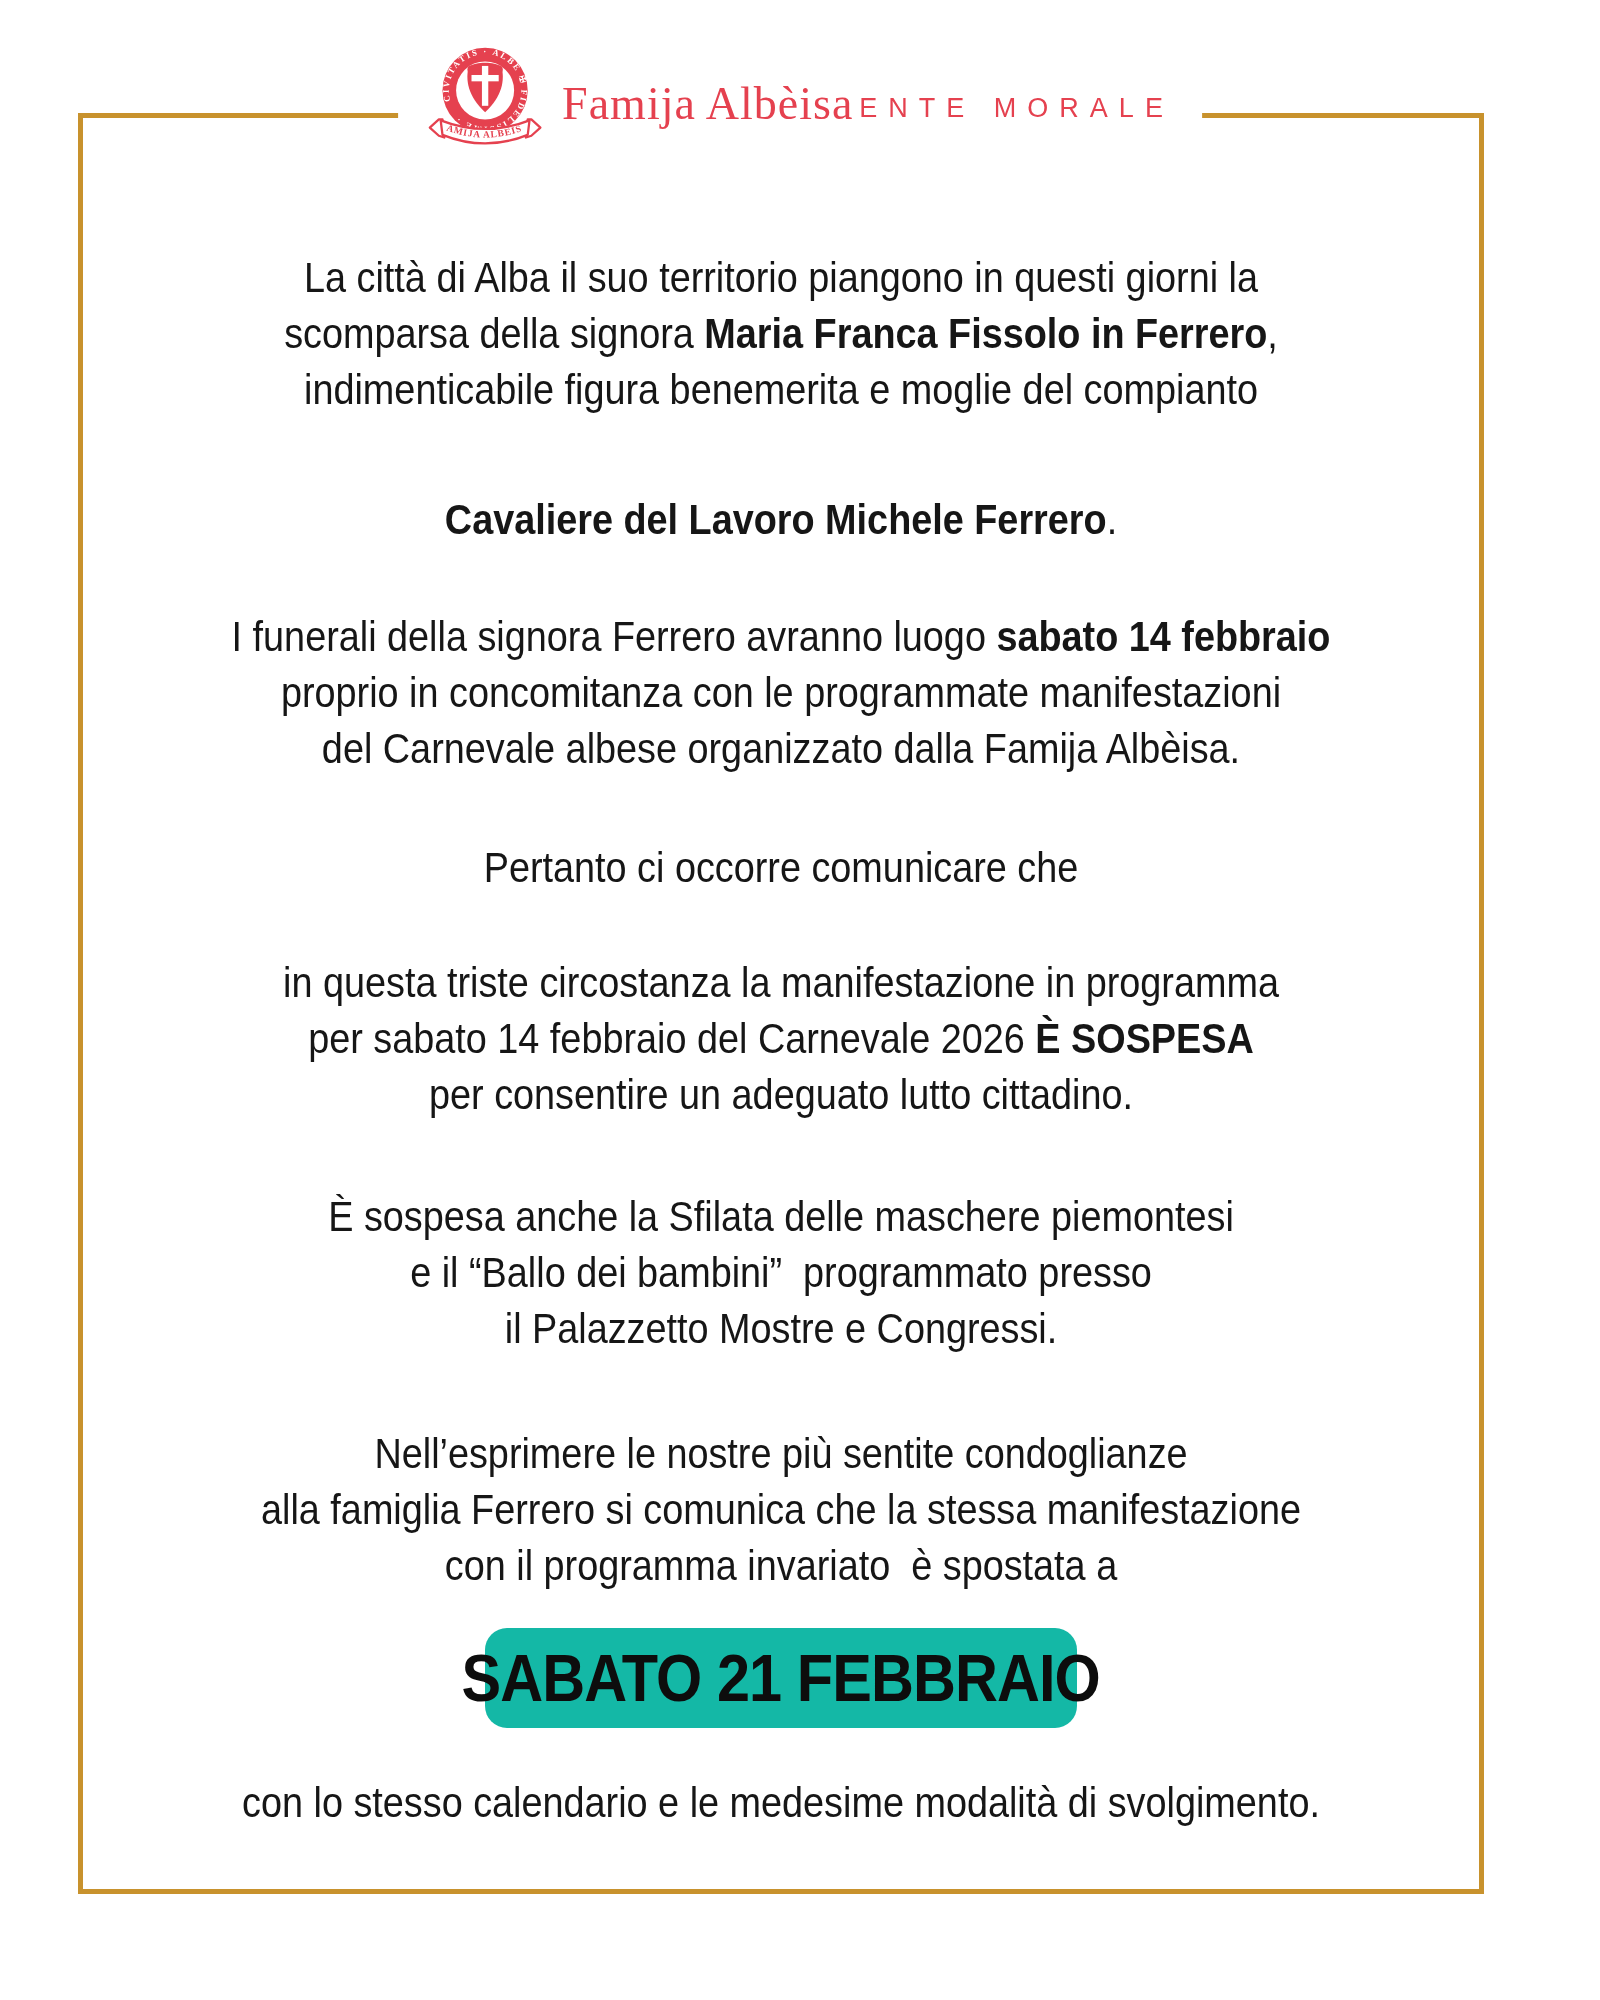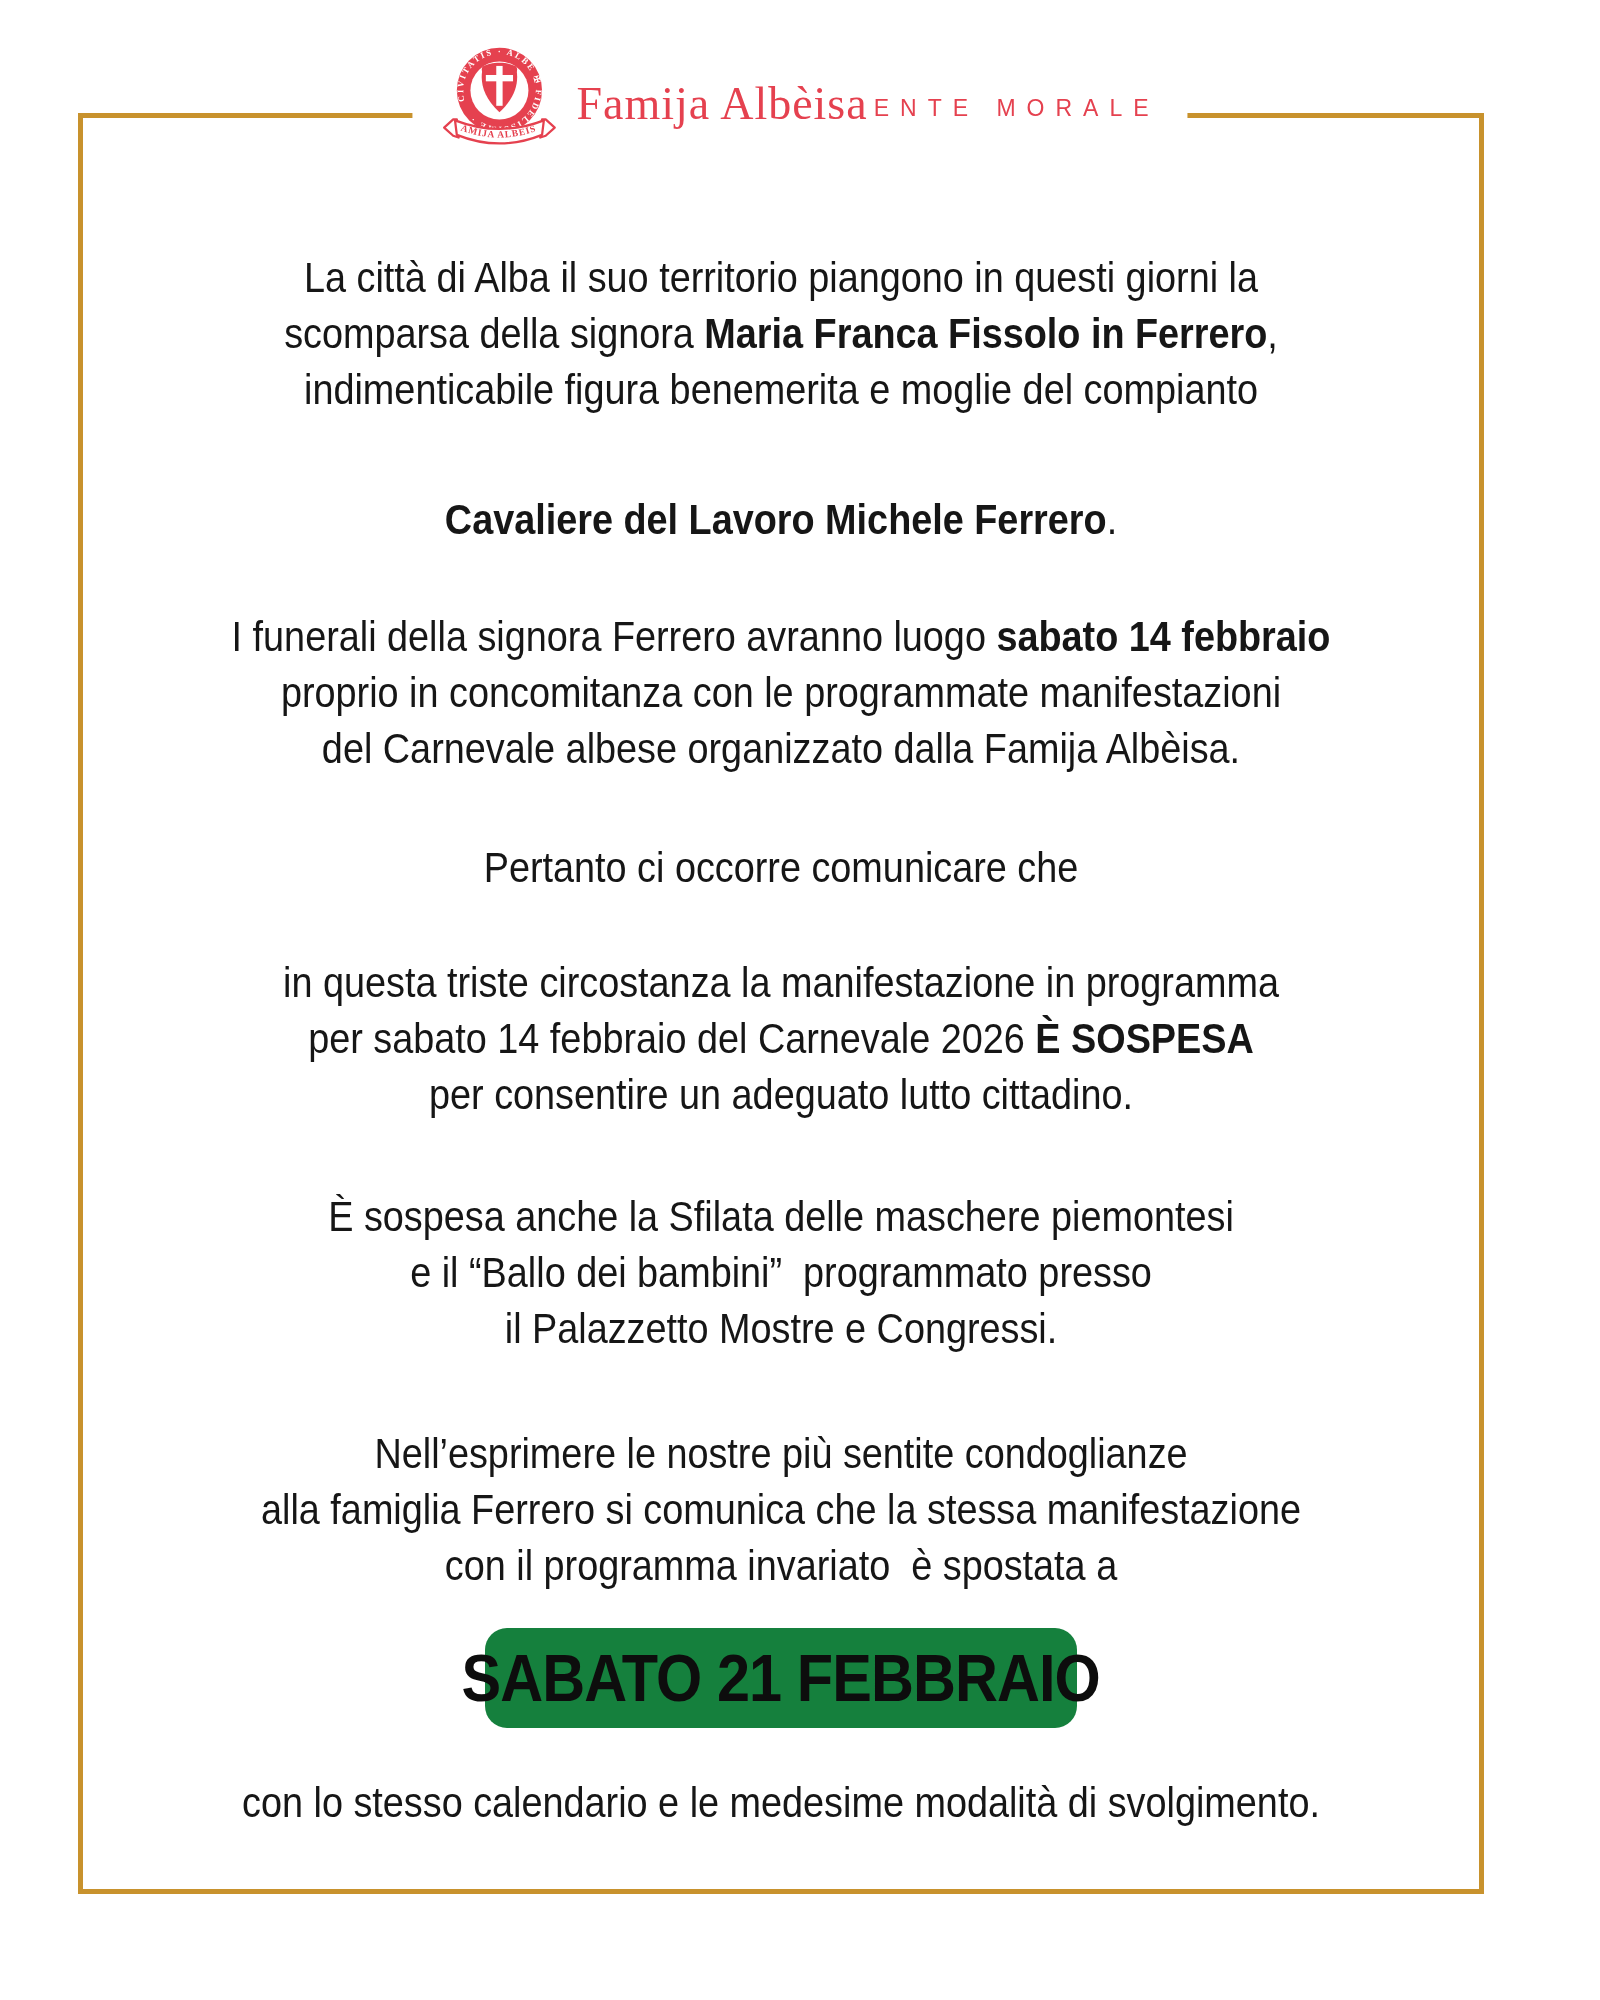--- a/index.html
+++ b/index.html
@@ -23,21 +23,21 @@
     position:absolute;top:36px;left:50%;transform:translateX(-50%);
     display:flex;align-items:center;gap:18px;
     background:#ffffff;padding:0 28px;z-index:2;
   }
   .logo-text{display:flex;align-items:center;}
   .wordmark{
     font-family:"Liberation Serif","DejaVu Serif",serif;
     font-size:46px;line-height:50px;color:#E5414F;letter-spacing:1px;white-space:nowrap;
   }
   .subtitle{
-    font-size:23px;line-height:30px;color:#E5414F;
+    font-size:27px;line-height:30px;color:#E5414F;
     letter-spacing:11px;margin-top:8px;white-space:nowrap;text-indent:6px;
   }
 
   
   .content{
     position:absolute;left:78px;right:116px;top:115px;
     padding-top:135px;text-align:center;
   }
   .para{
     font-size:42px;line-height:56px;margin:0;
@@ -48,21 +48,21 @@
   .mb1{margin-bottom:74px;}
   .mb2{margin-bottom:61px;}
   .mb3{margin-bottom:63px;}
   .mb4{margin-bottom:59px;}
   .mb5{margin-bottom:66px;}
   .mb6{margin-bottom:69px;}
   .mb7{margin-bottom:34px;}
 
   .highlight{
     width:592px;height:100px;margin:0 auto;
-    background:#15803d;border-radius:22px;
+    background:#14b8a6;border-radius:22px;
     display:flex;align-items:center;justify-content:center;
   }
   .highlight-label{
     display:inline-block;
     font-size:66px;font-weight:700;letter-spacing:-1px;color:#0d0d0d;
     transform:scaleX(0.9);transform-origin:50% 50%;white-space:nowrap;
   }
   .closing{margin-top:47px;}
 
   .seal{display:block;}

